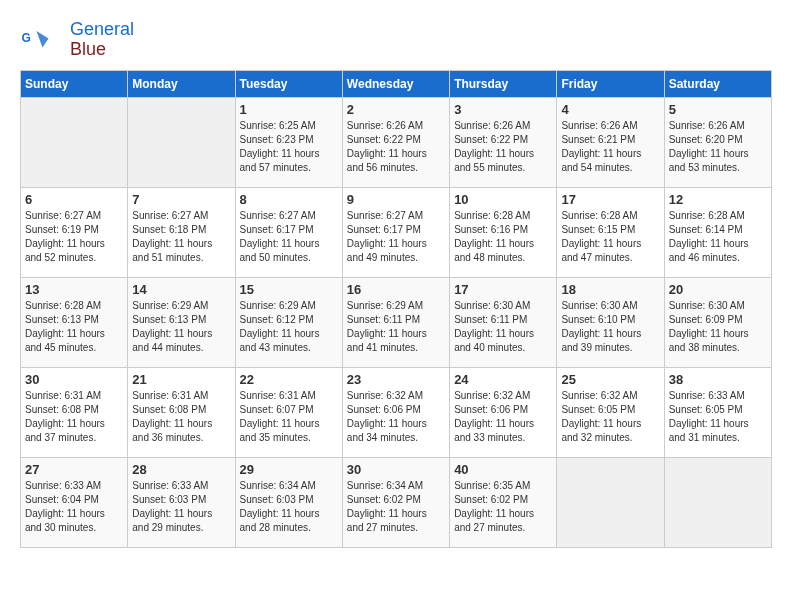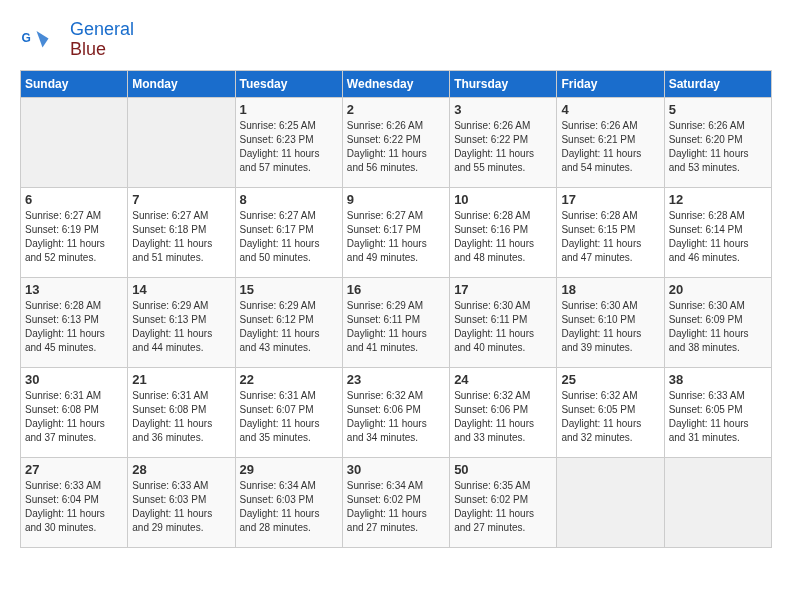--- a/index.html
+++ b/index.html
@@ -251,20 +251,20 @@
         </td>
         <td>
           <span class="day-num">29</span>
           <div class="day-info">Sunrise: 6:34 AM<br>Sunset: 6:03 PM<br>Daylight: 11 hours and 28 minutes.</div>
         </td>
         <td>
           <span class="day-num">30</span>
           <div class="day-info">Sunrise: 6:34 AM<br>Sunset: 6:02 PM<br>Daylight: 11 hours and 27 minutes.</div>
         </td>
         <td>
-          <span class="day-num">50</span>
+          <span class="day-num">40</span>
           <div class="day-info">Sunrise: 6:35 AM<br>Sunset: 6:02 PM<br>Daylight: 11 hours and 27 minutes.</div>
         </td>
         <td class="empty-cell"></td>
         <td class="empty-cell"></td>
       </tr>
     </tbody>
 </table>
 
 </body></html>

